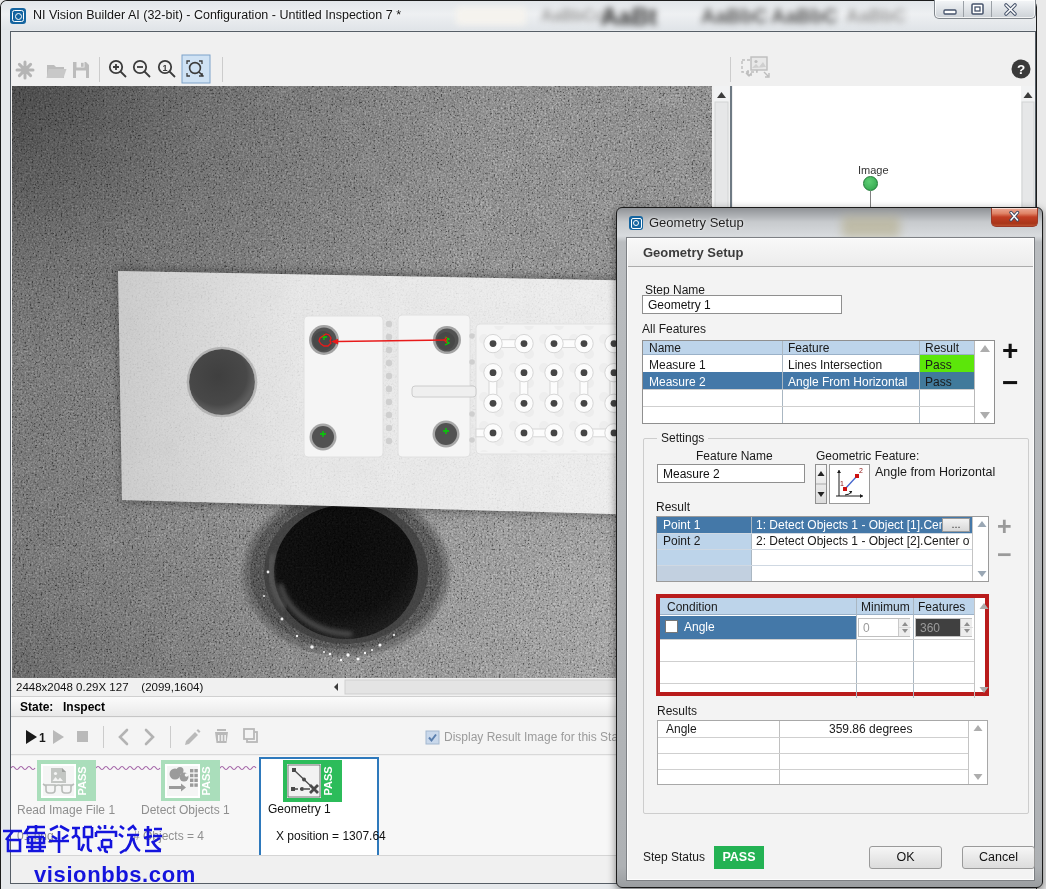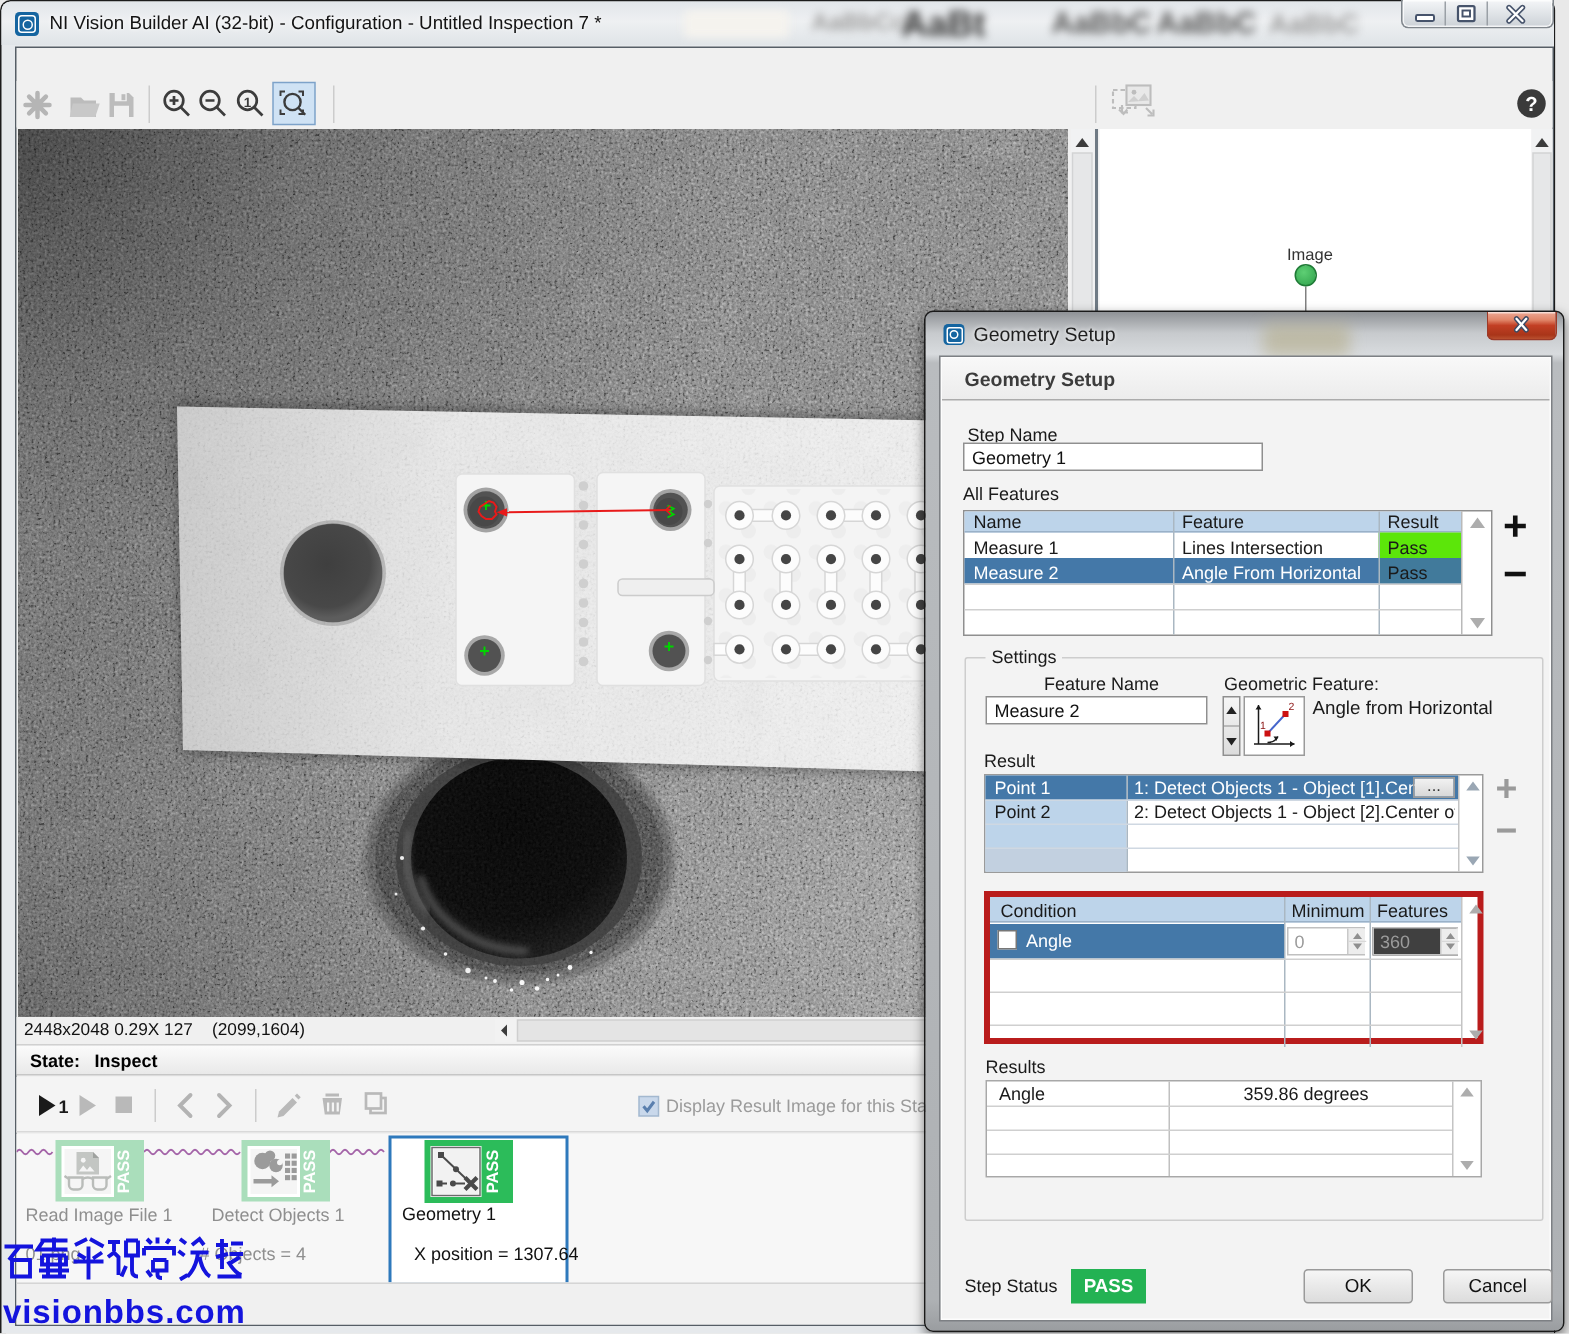--- a/index.html
+++ b/index.html
@@ -31,21 +31,21 @@
 #statusbar{left:11px;top:678px;width:1024px;height:18px;background:#f0f0f0;font-size:11.5px;color:#111;}
 
 #statebar{left:11px;top:696px;width:609px;height:21px;background:linear-gradient(180deg,#fbfbfb,#e9e9e9);border-top:1px solid #d0d0d0;border-bottom:1px solid #c6c6c6;}
 #playbar{left:11px;top:718px;width:609px;height:37px;background:#f4f4f4;border-bottom:1px solid #d9d9d9;}
 
 #steps{left:11px;top:756px;width:609px;height:99px;background:#f7f7f7;}
 #bottomstrip{left:11px;top:855px;width:609px;height:28px;background:#f0f0f0;border-top:1px solid #d5d5d5;}
 .capt{position:absolute;font-size:12px;color:#8f8f8f;}
 
 #wm1{left:2px;top:824px;color:#1414dd;font-weight:bold;z-index:30;}
-#wm2{left:2px;top:862px;font-size:22px;color:#1414dd;font-weight:bold;z-index:30;letter-spacing:.6px;}
+#wm2{left:2px;top:862px;font-size:22px;color:#1414dd;font-weight:bold;z-index:30;letter-spacing:.6px;padding-left:32px;}
 
 #dlg{left:616px;top:207px;width:427px;height:681px;border:1px solid #1a1a1a;border-radius:6px;background:linear-gradient(180deg,#8f9296 0px,#c7cacd 14px,#d8dbde 28px,#b9bcbf 34px,#aeb1b4 97%,#9a9da0);box-shadow:0 3px 8px rgba(0,0,0,.5);z-index:50;}
 #dlgicon{left:12px;top:8px;width:14px;height:14px;background:#1565a0;border-radius:3px;}
 #dlgicon:before{content:"";position:absolute;left:1.5px;top:1.5px;width:9px;height:9px;border:1.5px solid #fff;border-radius:2px;}
 #dlgicon:after{content:"";position:absolute;left:4px;top:4px;width:4px;height:4px;border:1.5px solid #fff;border-radius:50%;}
 #dlgtitle{left:32px;top:7px;font-size:13px;color:#1f1f1f;text-shadow:0 0 3px #fff;}
 #dlgclose{left:374px;top:0px;width:47px;height:19px;border:1px solid #9c3927;border-top:none;border-radius:0 0 5px 5px;background:linear-gradient(180deg,#eca996 0%,#e08467 30%,#c23f24 50%,#a93519 85%,#b9502f);box-shadow:inset 0 1px 0 rgba(255,255,255,.6);color:#fff;font-weight:bold;font-size:12px;text-align:center;line-height:17px;text-shadow:0 1px 2px #5c1d10,0 0 2px #5c1d10;}
 #dlgbody{left:10px;top:30px;width:407px;height:642px;background:#f3f3f3;border:1px solid #fdfdfd;outline:1px solid #7d8084;}
 #dlghdr{left:0px;top:0px;width:405px;height:28px;background:linear-gradient(180deg,#f8f8f8,#ececec);border-bottom:1px solid #ababab;font-size:13px;font-weight:bold;color:#3c3c3c;}
 .lbl{position:absolute;font-size:12px;color:#1a1a1a;}

